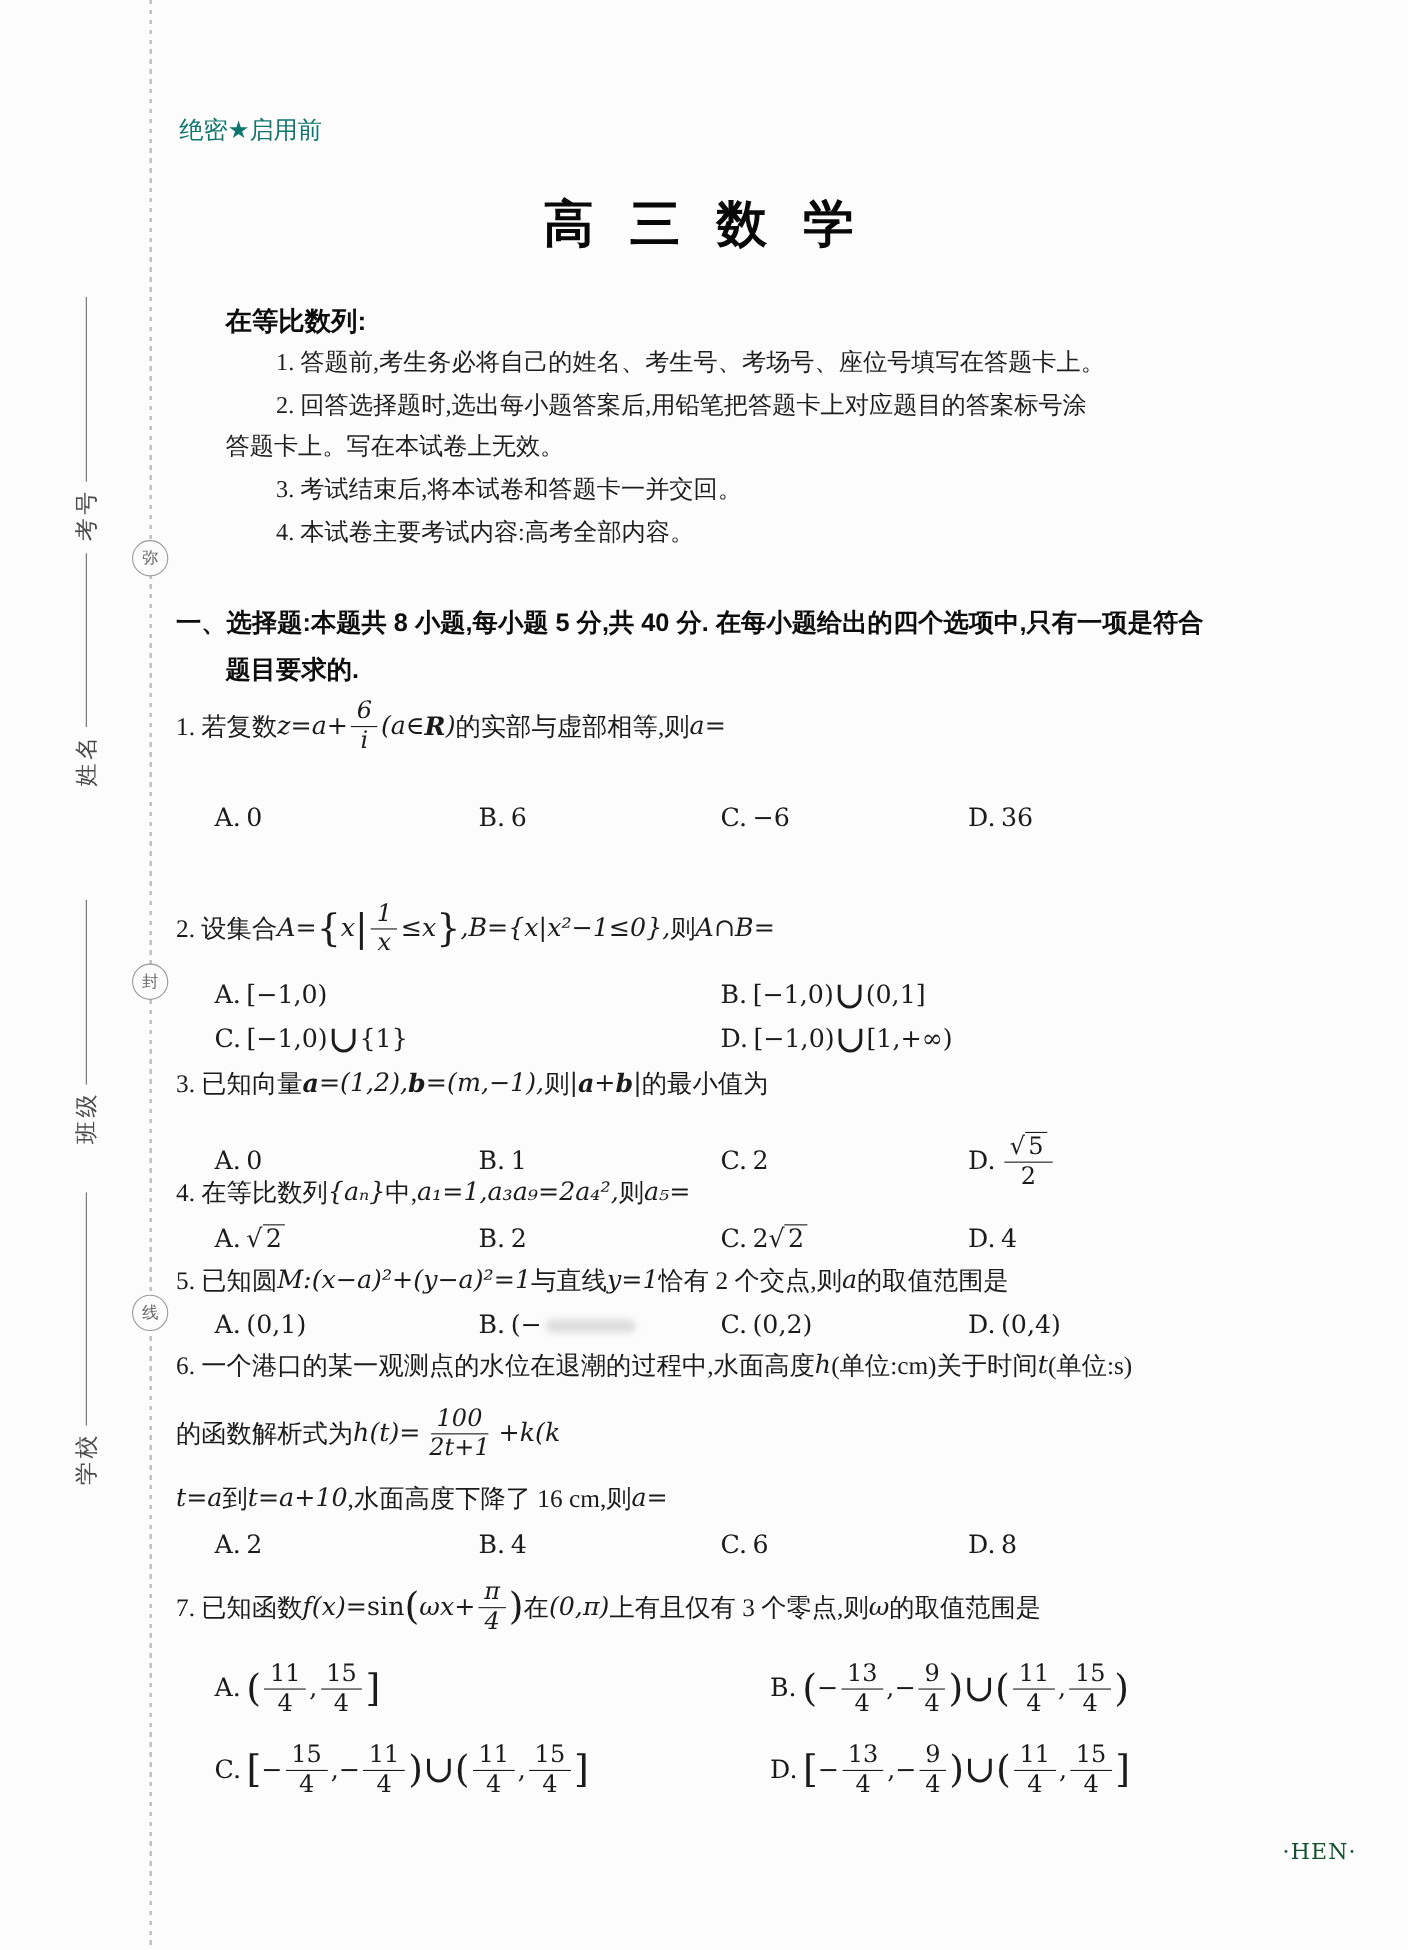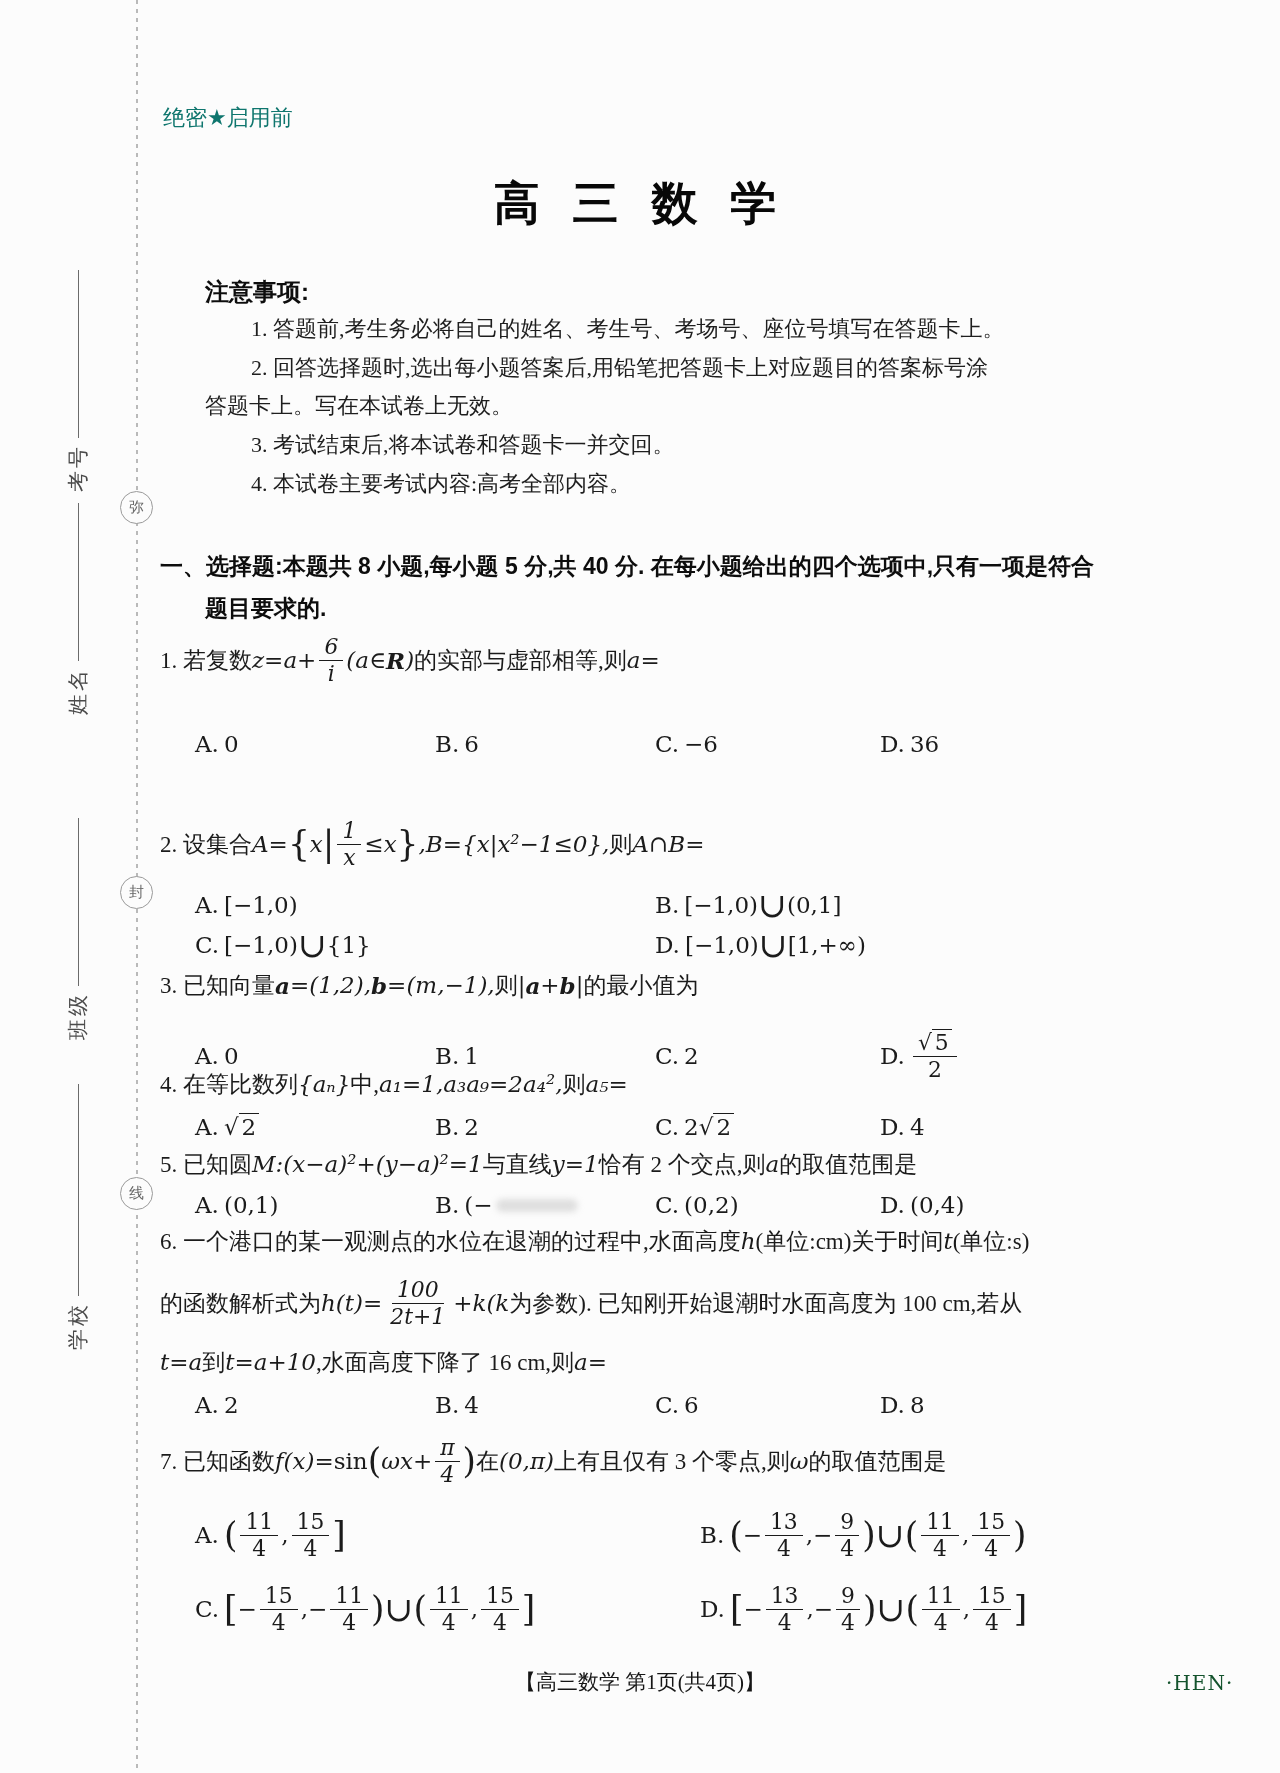--- a/index.html
+++ b/index.html
@@ -91,21 +91,21 @@
     <span class="seal-blank" style="width:168px"></span>
   </div>
   <div class="seal-field" style="top:1350px">
     <span class="seal-text">学校</span>
     <span class="seal-blank" style="width:212px"></span>
   </div>
 
   <div class="secrecy">绝密★启用前</div>
   <div class="exam-title">高 三 数 学</div>
 
-  <div class="notes-heading">注意事项:</div>
+  <div class="notes-heading">在等比数列:</div>
   <div class="notes" id="notes">
       <div class="note-line indent">1. 答题前,考生务必将自己的姓名、考生号、考场号、座位号填写在答题卡上。</div>
       <div class="note-line indent">2. 回答选择题时,选出每小题答案后,用铅笔把答题卡上对应题目的答案标号涂</div>
       <div class="note-line">答题卡上。写在本试卷上无效。</div>
       <div class="note-line indent">3. 考试结束后,将本试卷和答题卡一并交回。</div>
       <div class="note-line indent">4. 本试卷主要考试内容:高考全部内容。</div>
     </div>
 
   <div class="sec1">一、选择题:本题共 8 小题,每小题 5 分,共 40 分. 在每小题给出的四个选项中,只有一项是符合</div>
   <div class="sec2">题目要求的.</div>
@@ -271,21 +271,20 @@
       <span class="t-cjk">(单位:s)</span>
     </div>
     <div class="qline" style="top: 1262px; height: 82px;">
       <span class="t-cjk">的函数解析式为 </span>
       <span class="t-mi">h(t)=</span>
       <span class="frac">
         <span class="fn">100</span>
         <span class="fd">2t+1</span>
       </span>
       <span class="t-mi">+k(k</span>
-      <span class="t-cjk"> 为参数). 已知刚开始退潮时水面高度为 100 cm,若从</span>
     </div>
     <div class="qline" style="top: 1344px; height: 36px;">
       <span class="t-mi">t=a</span>
       <span class="t-cjk"> 到 </span>
       <span class="t-mi">t=a+10</span>
       <span class="t-cjk">,水面高度下降了 16 cm,则 </span>
       <span class="t-mi">a=</span>
     </div>
     <div class="opt" style="left: 195px; top: 1386px; height: 38px;">
       <span class="olabel">A.</span>
@@ -408,15 +407,14 @@
         <span class="fn">11</span>
         <span class="fd">4</span>
       </span>
       <span class="t-mn">,</span>
       <span class="frac digits">
         <span class="fn">15</span>
         <span class="fd">4</span>
       </span>
       <span class="t-big">]</span>
     </div>
-    <div class="footer-center">【高三数学  第1页(共4页)】</div>
   <div class="footer-right">·HEN·</div>
 </div>
 
 </body></html>

